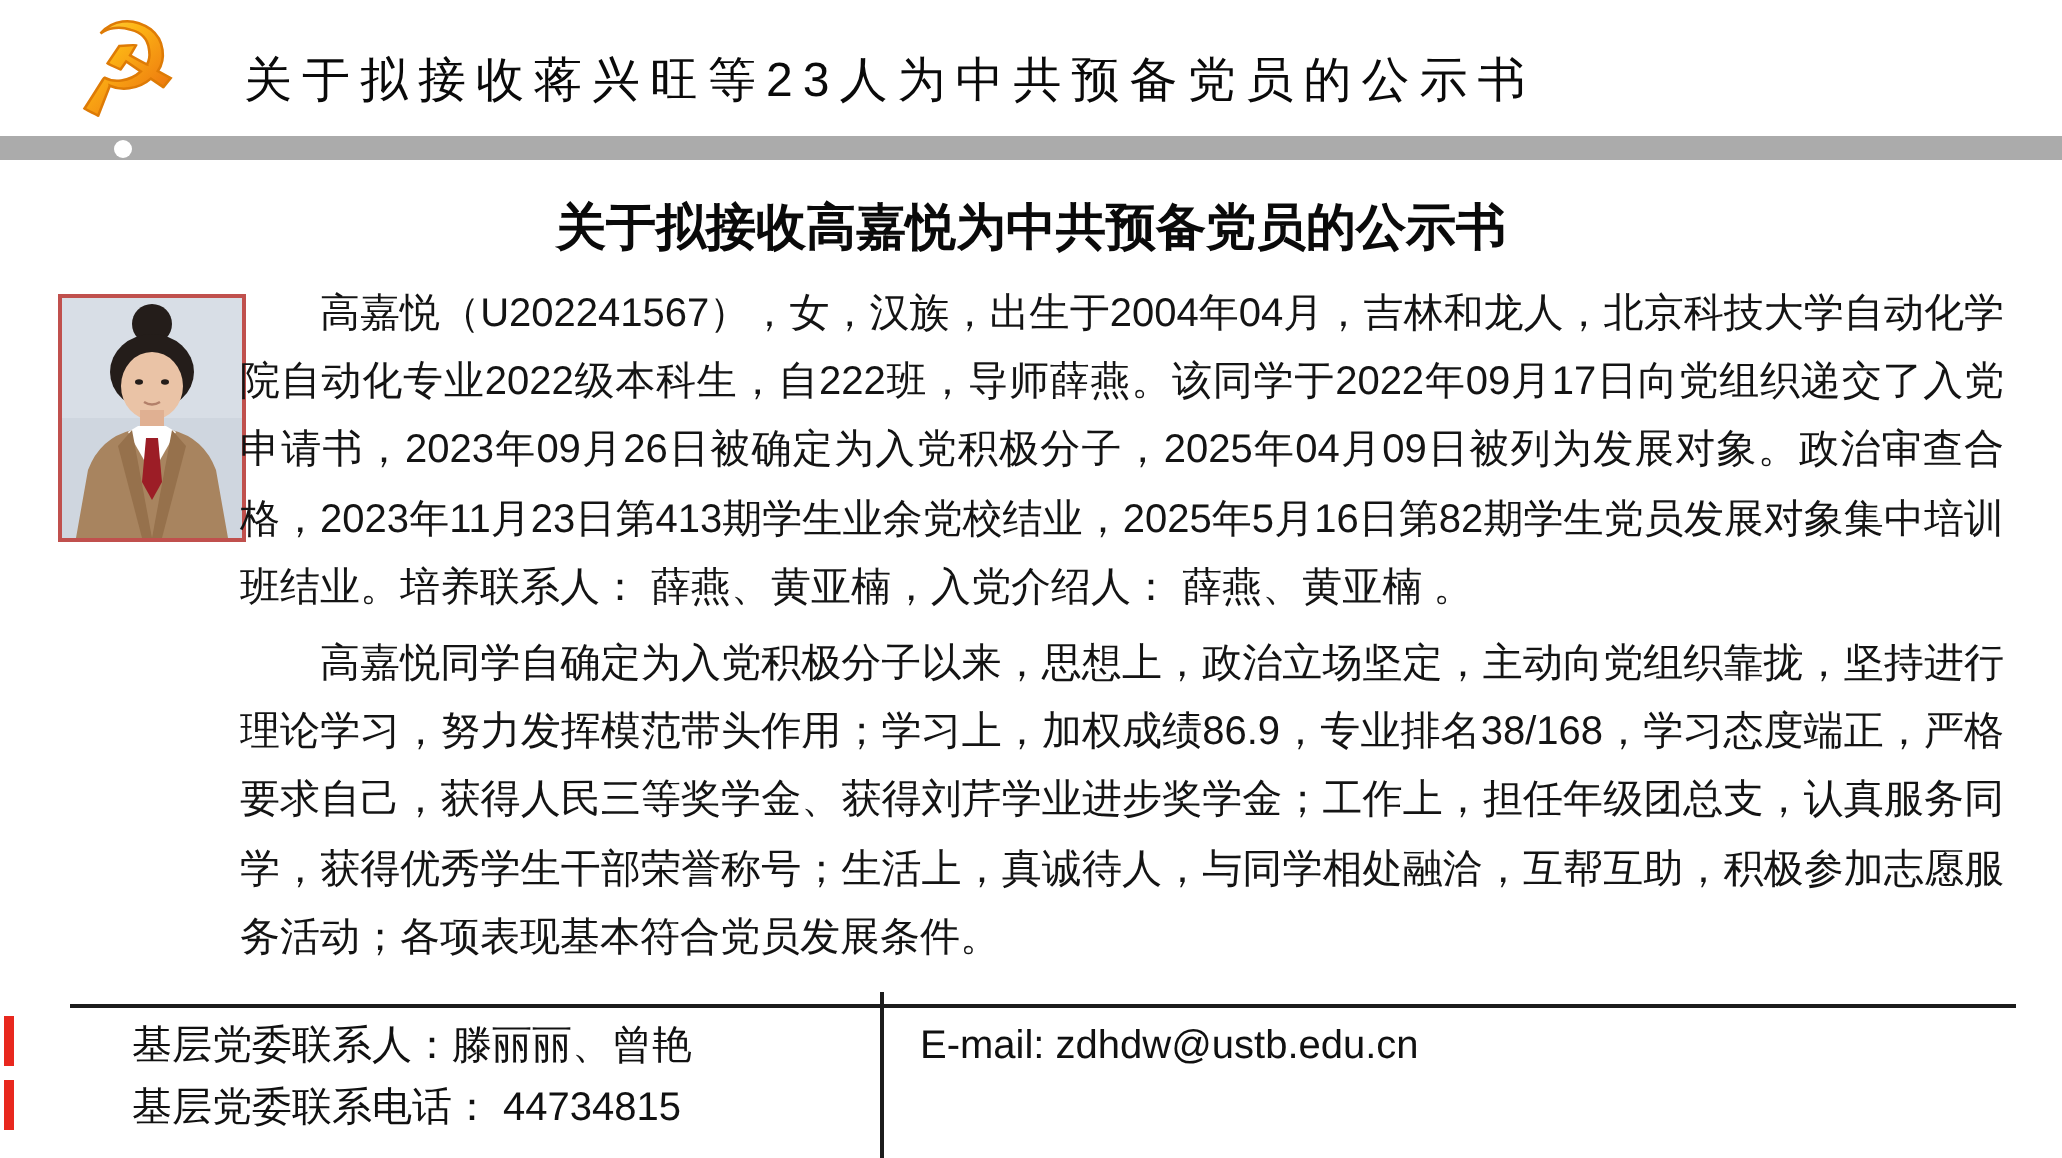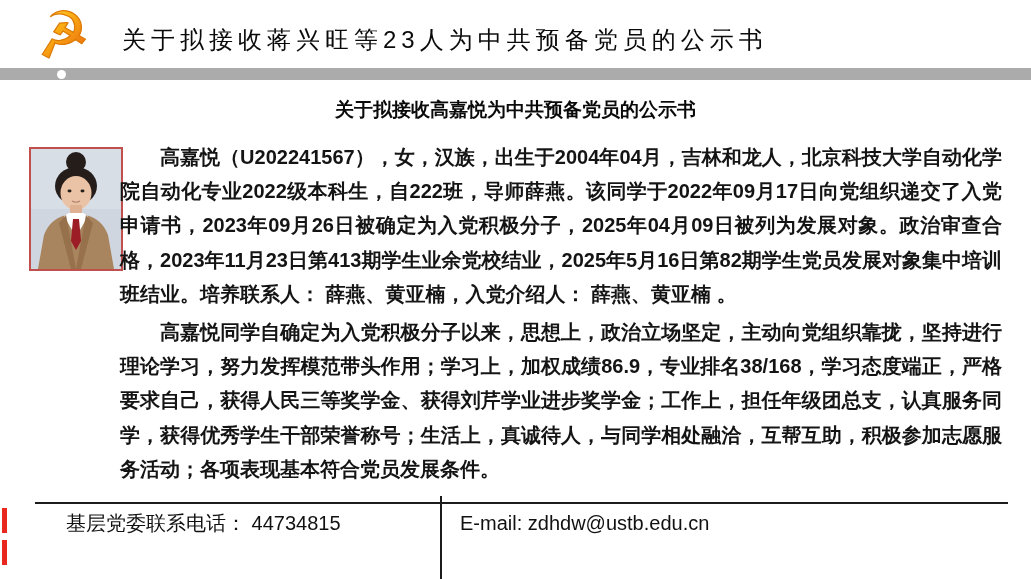--- a/index.html
+++ b/index.html
@@ -15,33 +15,33 @@
     position:absolute;left:122px;top:24px;
     font-size:24px;font-weight:normal;letter-spacing:5px;color:#0a0a0a;
     white-space:nowrap;
   }
   
   .gray-bar{position:absolute;top:68px;left:0;width:1031px;height:12px;background:#ababab;}
   .progress-dot{position:absolute;left:57px;top:2px;width:9px;height:9px;border-radius:50%;background:#ffffff;}
   
   .notice-title{
     position:absolute;top:97px;left:0;width:1031px;
-    text-align:center;font-size:19px;font-weight:bold;color:#0a0a0a;
+    text-align:center;font-size:25px;font-weight:bold;color:#0a0a0a;
   }
   .photo{
     position:absolute;left:29px;top:147px;width:90px;height:120px;
     border:2px solid #c0504d;background:#cfd6df;
   }
   .photo svg{display:block;}
   .body-text{
     position:absolute;top:140px;left:120px;width:882px;
     font-size:20px;line-height:34.2px;color:#141414;
     text-align:justify;text-justify:inter-ideograph;
   }
-  .body-text p{margin:0;text-indent:2em;font-weight:bold;}
+  .body-text p{margin:0;text-indent:2em;}
   .body-text p + p{margin-top:4px;}
   
   .footer-hline{position:absolute;top:502px;left:35px;width:973px;height:0;border-top:2px solid #1c1c1c;}
   .footer-vline{position:absolute;top:496px;left:440px;width:0;height:83px;border-left:2px solid #1c1c1c;}
   .footer-left{position:absolute;top:508px;left:66px;font-size:20px;line-height:31px;color:#111;}
   .footer-right{position:absolute;top:508px;left:460px;font-size:20px;line-height:31px;color:#111;}
   .accent-bar{position:absolute;left:2px;width:5px;height:25px;background:#e8281e;}
   .accent-bar.b1{top:508px;}
   .accent-bar.b2{top:540px;}
 </style>
@@ -92,18 +92,19 @@
   <p>高嘉悦同学自确定为入党积极分子以来，思想上，政治立场坚定，主动向党组织靠拢，坚持进行理论学习，努力发挥模范带头作用；学习上，加权成绩86.9，专业排名38/168，学习态度端正，严格要求自己，获得人民三等奖学金、获得刘芹学业进步奖学金；工作上，担任年级团总支，认真服务同学，获得优秀学生干部荣誉称号；生活上，真诚待人，与同学相处融洽，互帮互助，积极参加志愿服务活动；各项表现基本符合党员发展条件。</p>
 </div>
 
 <div class="footer-hline"></div>
 <div class="footer-vline"></div>
 
 <div class="accent-bar b1"></div>
 <div class="accent-bar b2"></div>
 
 <div class="footer-left">
+  <div>基层党委联系人：滕丽丽、曾艳</div>
   <div>基层党委联系电话： 44734815</div>
 </div>
 
 <div class="footer-right">
   <div>E-mail: zdhdw@ustb.edu.cn</div>
 </div>
 
 </body></html>

